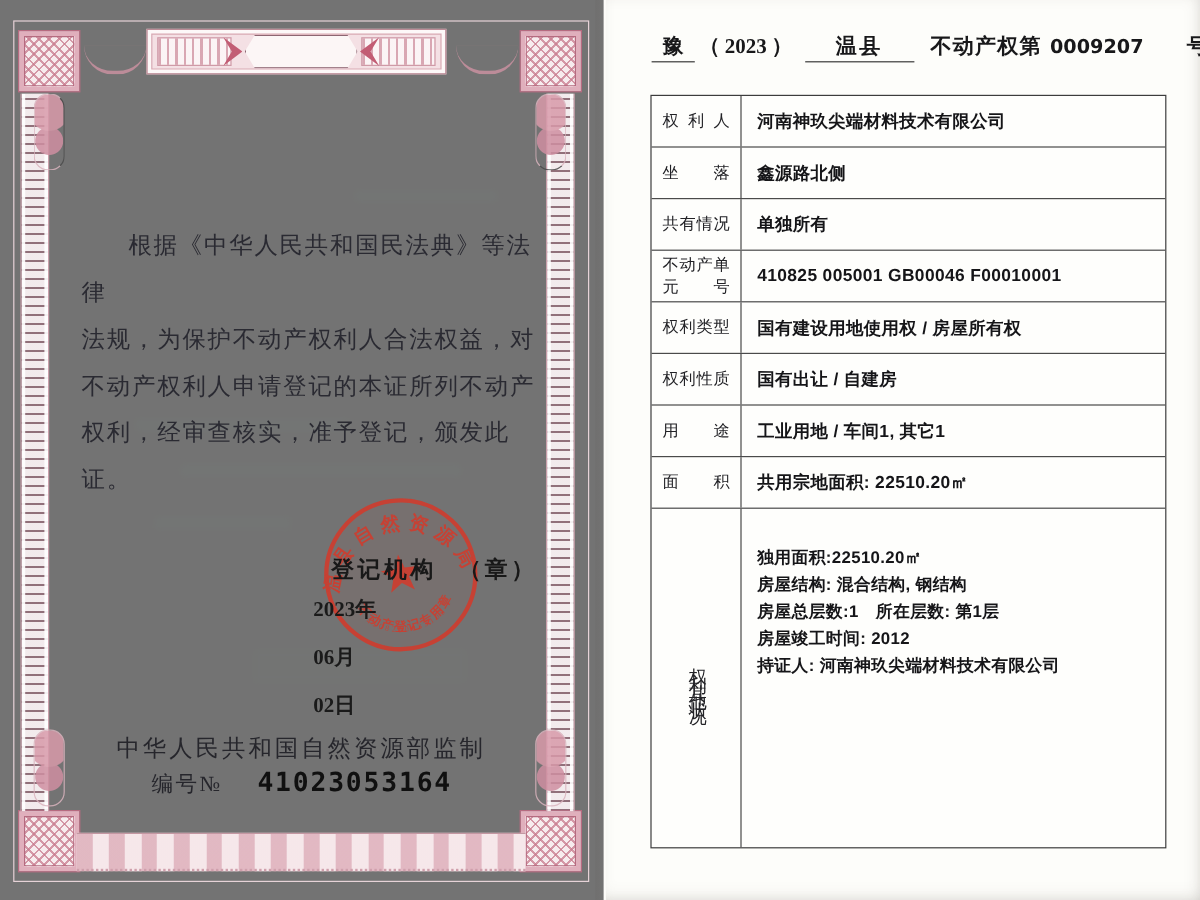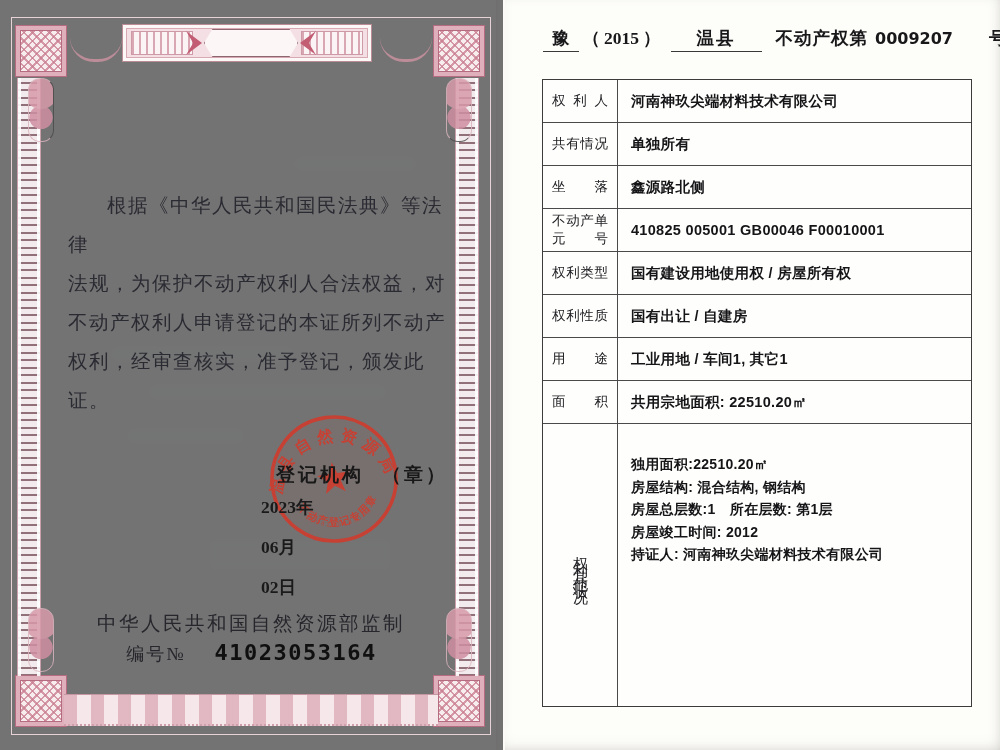--- a/index.html
+++ b/index.html
@@ -206,46 +206,46 @@
     </div>
   </div>
 
   <div class="spine"></div>
 
   <div class="right-page">
 
     <div class="rp-header">
       <span class="u-prov">豫</span>
       <span class="paren">（</span>
-      <span>2015</span>
+      <span>2023</span>
       <span class="paren">）</span>
       <span class="u-county">温县</span>
       <span class="h-title">不动产权第</span>
       <span class="h-num">0009207</span>
       <span class="h-suffix">号</span>
     </div>
 
     <div class="rtable">
       <div class="tr">
         <div class="tl">
             <span>权利人</span>
           </div>
         <div class="tv">河南神玖尖端材料技术有限公司</div>
       </div>
       <div class="tr">
         <div class="tl">
+            <span>坐落</span>
+          </div>
+        <div class="tv">鑫源路北侧</div>
+      </div>
+      <div class="tr">
+        <div class="tl">
             <span>共有情况</span>
           </div>
         <div class="tv">单独所有</div>
-      </div>
-      <div class="tr">
-        <div class="tl">
-            <span>坐落</span>
-          </div>
-        <div class="tv">鑫源路北侧</div>
       </div>
       <div class="tr">
         <div class="tl">
             <span>不动产单元号</span>
           </div>
         <div class="tv">410825 005001 GB00046 F00010001</div>
       </div>
       <div class="tr">
         <div class="tl">
             <span>权利类型</span>

